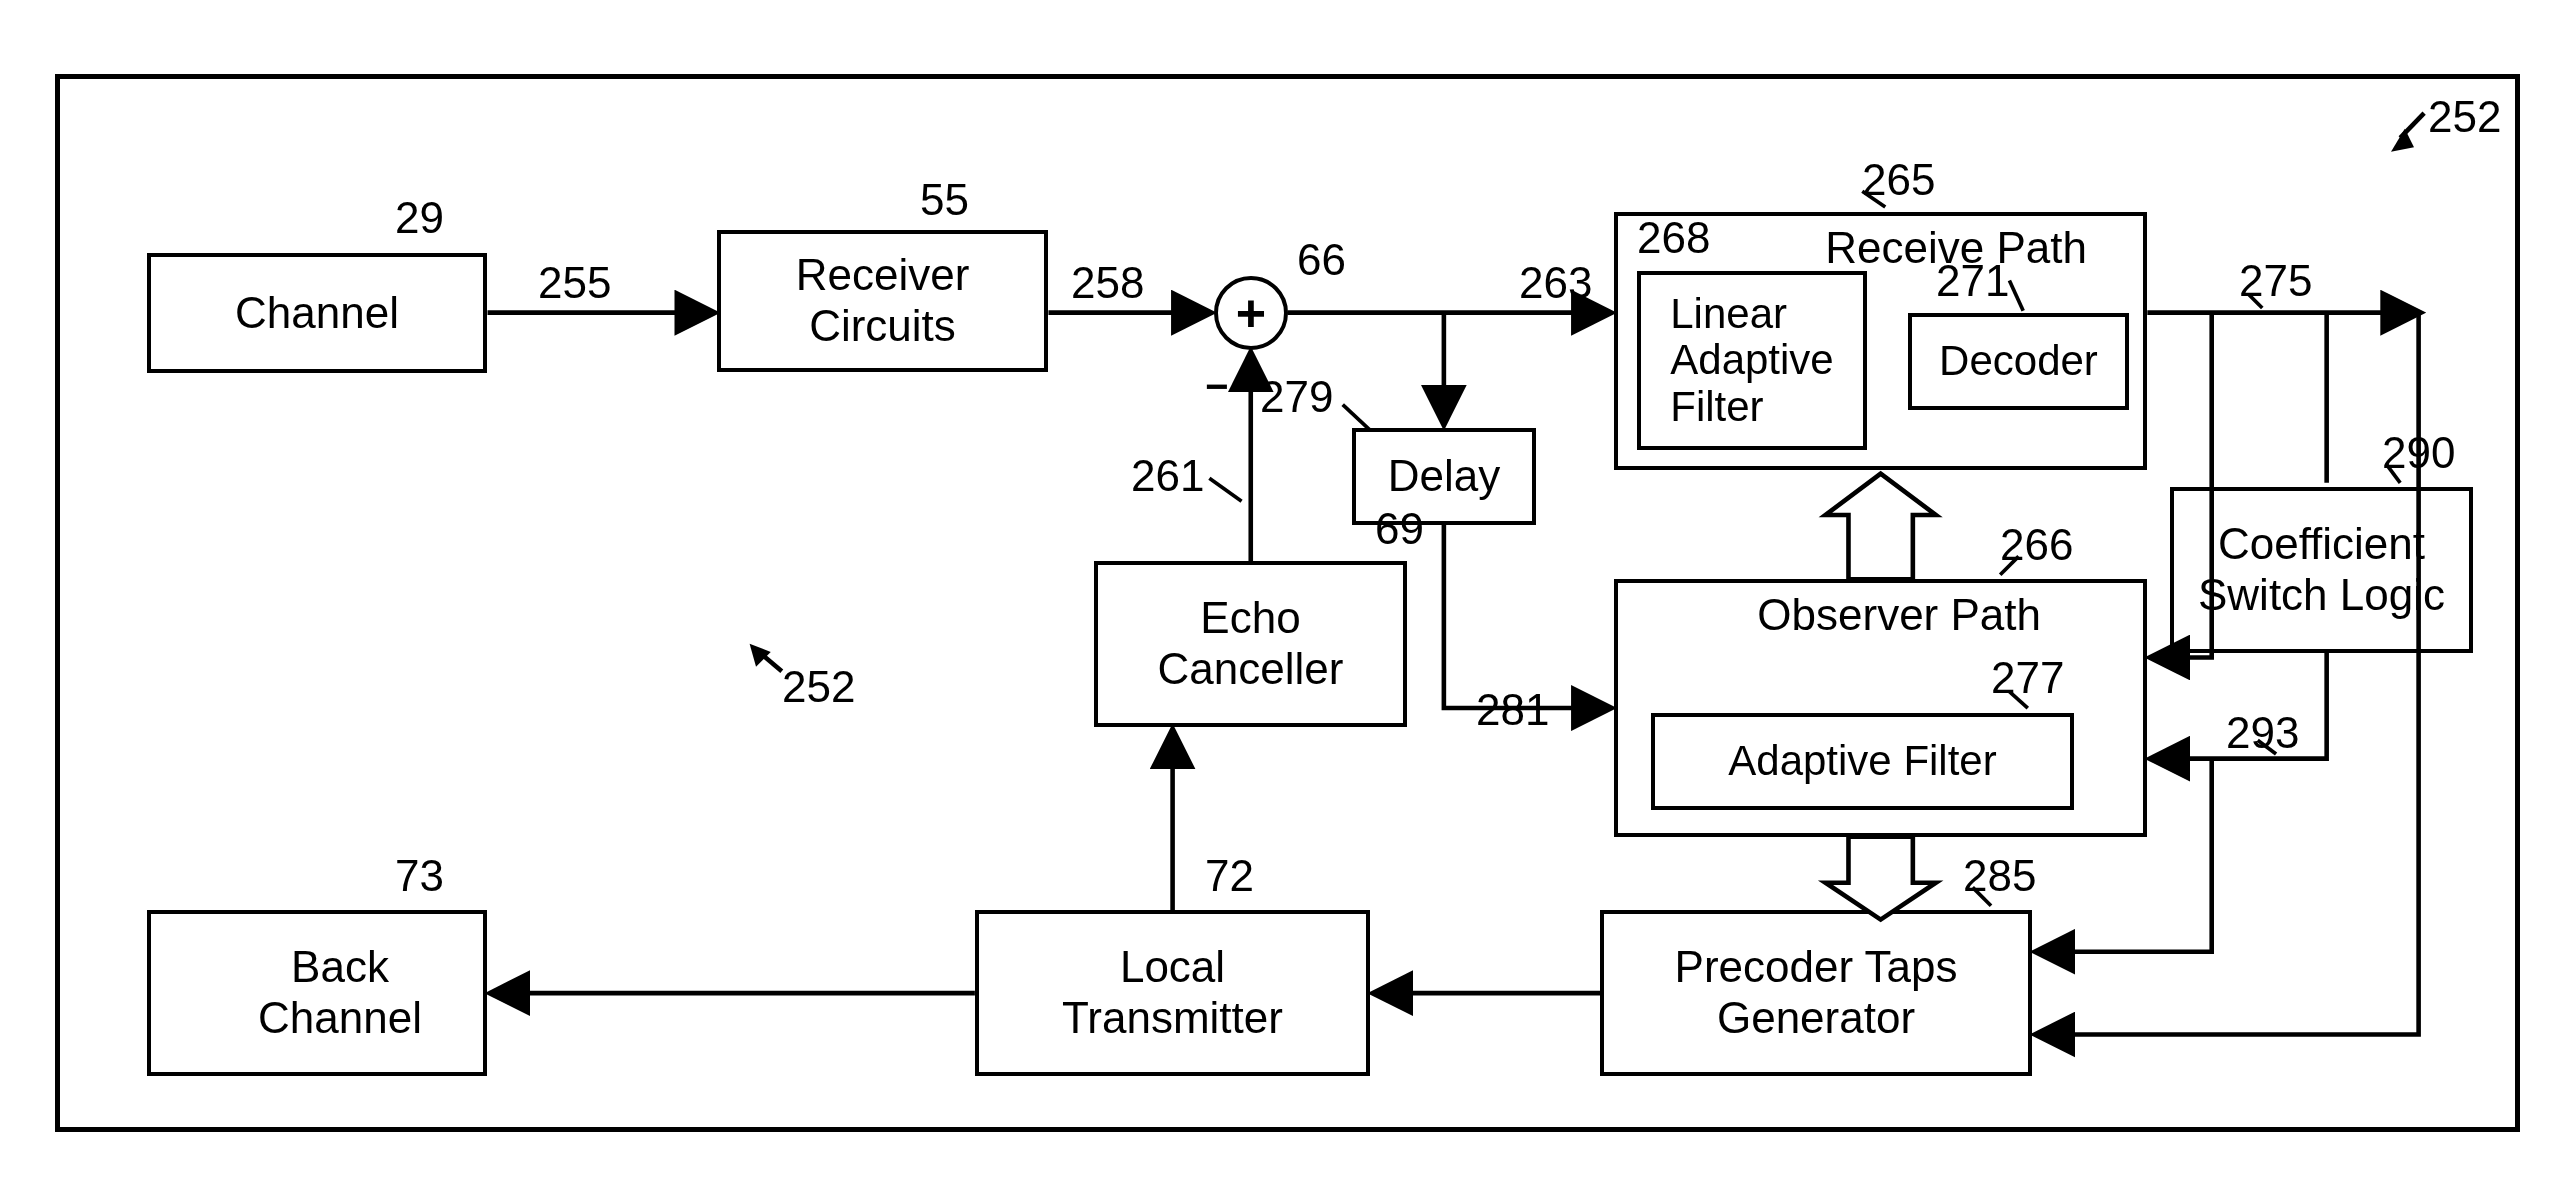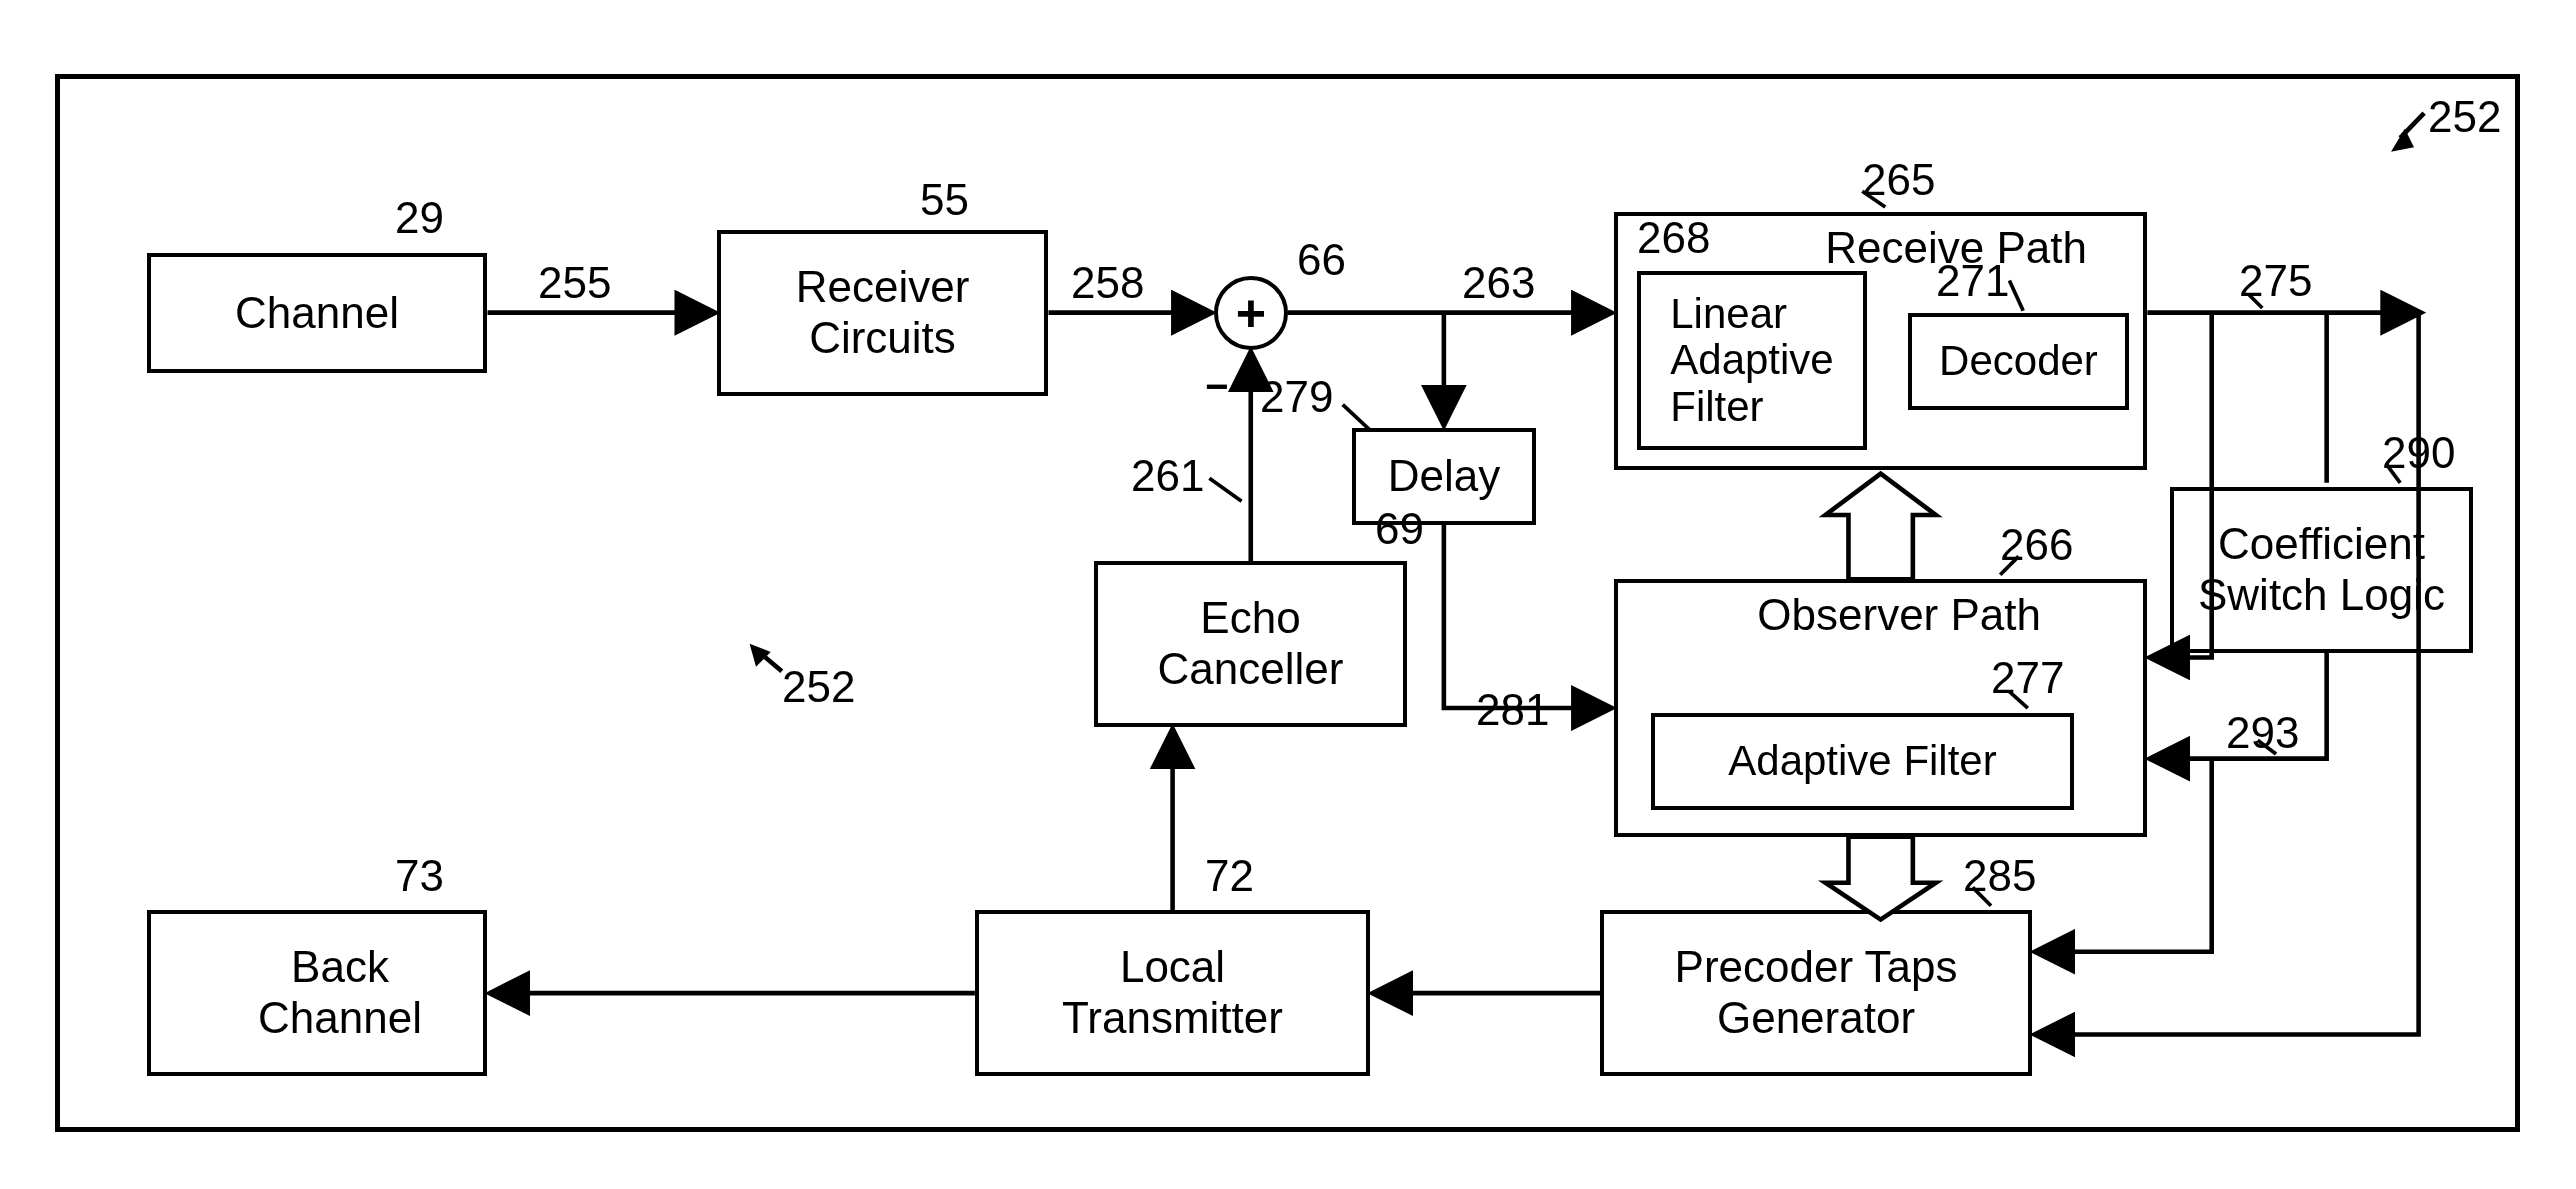--- a/index.html
+++ b/index.html
@@ -73,21 +73,21 @@
 </style>
 </head>
 <body>
 
 <div class="box" style="left:55px; top:74px; width:2465px; height:1058px; border-width:5.5px; z-index:0;"></div>
 
 <div class="box" style="left:147px; top:253px; width:340px; height:120px;">
     <span>Channel</span>
   </div>
 
-<div class="box" style="left:717px; top:230px; width:331px; height:166px; white-space:pre-line;"><span>Receiver
+<div class="box" style="left:717px; top:230px; width:331px; height:142px; white-space:pre-line;"><span>Receiver
 Circuits</span></div>
 
 <div class="summer" style="left:1214px; top:276px;">
     <span>+</span>
   </div>
 <span class="sign" style="left:1205px; top:364px;">−</span>
 
 <div class="box" style="left:1094px; top:561px; width:313px; height:166px; white-space:pre-line;"><span>Echo
 Canceller</span></div>
 
@@ -185,21 +185,21 @@
     <path d="M 830 713 L 850 730" stroke="#000" stroke-width="5" fill="none"></path>
     <polygon points="815,700 838,709 822,725" fill="#000"></polygon>
   </svg>
 
 <span class="lbl" style="left:538px;  top:258px;">255</span>
 <span class="lbl" style="left:1071px; top:258px;">258</span>
 <span class="lbl" style="left:1131px; top:451px;">261</span>
 <svg class="wire" viewBox="0 0 2801 1293" width="2576" height="1189">
     <path d="M 1315 520 L 1350 545" stroke="#000" stroke-width="4" fill="none"></path>
   </svg>
-<span class="lbl" style="left:1462px; top:258px;">263</span>
+<span class="lbl" style="left:1519px; top:258px;">263</span>
 <span class="lbl" style="left:1862px; top:155px;">265</span>
 <svg class="wire" viewBox="0 0 2801 1293" width="2576" height="1189">
     <path d="M 2050 225 L 2025 208" stroke="#000" stroke-width="4" fill="none"></path>
   </svg>
 <span class="lbl" style="left:2000px; top:520px;">266</span>
 <svg class="wire" viewBox="0 0 2801 1293" width="2576" height="1189">
     <path d="M 2175 625 L 2195 605" stroke="#000" stroke-width="4" fill="none"></path>
   </svg>
 <span class="lbl" style="left:1637px; top:213px;">268</span>
 <span class="lbl" style="left:1936px; top:256px;">271</span>

